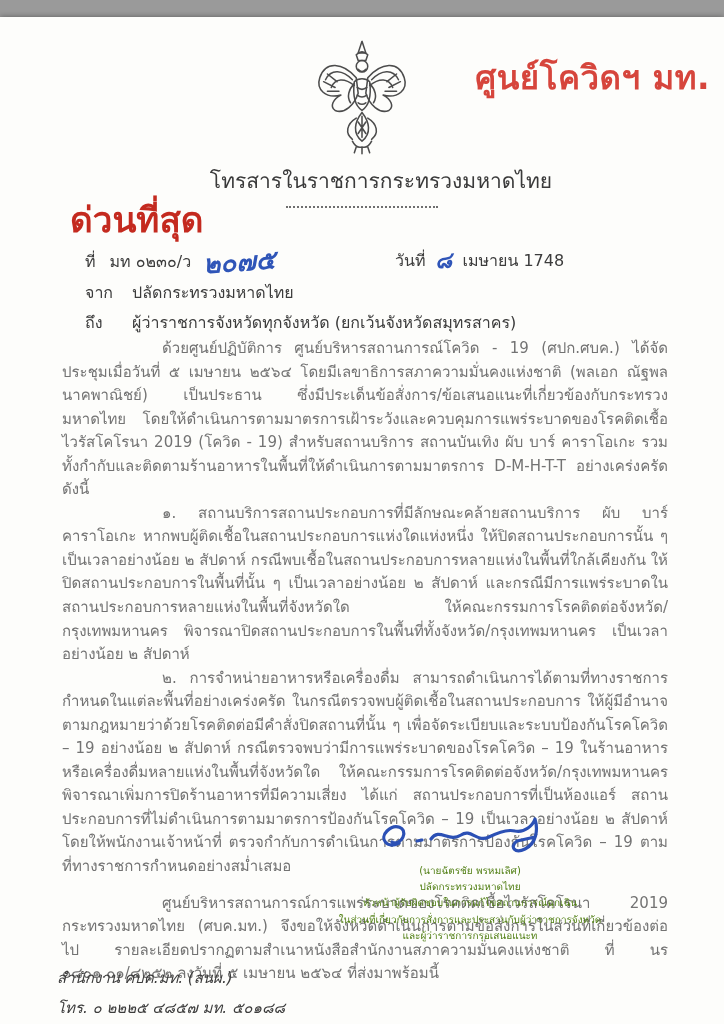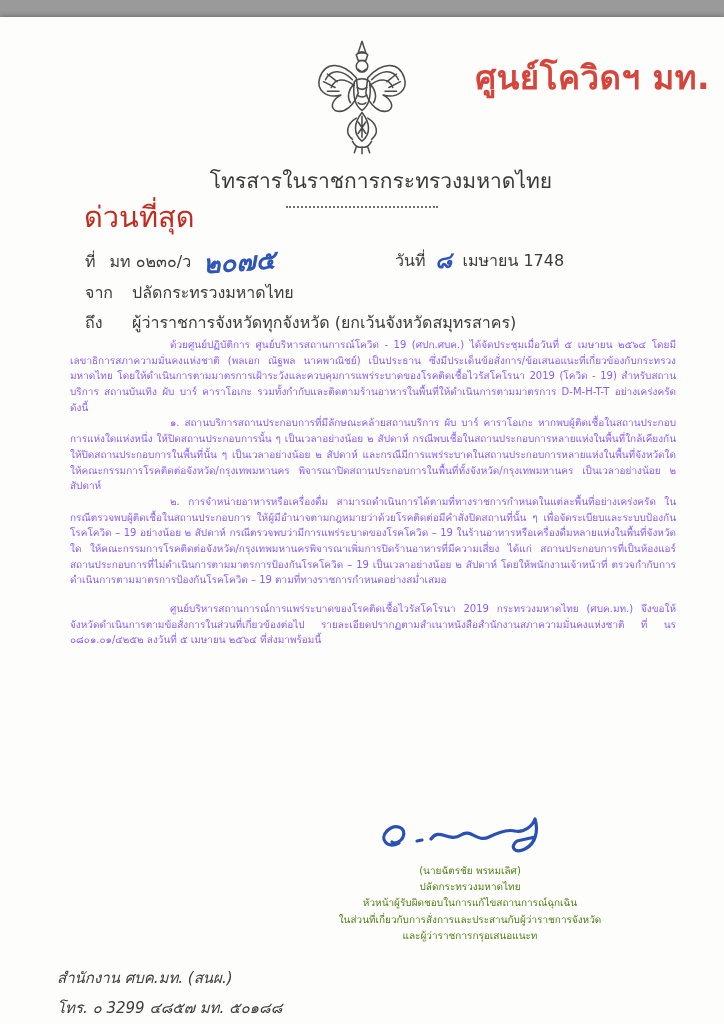--- a/index.html
+++ b/index.html
@@ -21,40 +21,40 @@
   }
   .doc-title{
     position:absolute;top:147px;left:0;width:100%;
     text-align:center;font-size:21px;color:#3a3a3a;font-weight:500;padding-left:19px;
   }
   .dotted-divider{
     position:absolute;top:189px;left:50%;transform:translateX(-50%);
     width:152px;height:0;border-bottom:2px dotted #6e6e6e;
   }
   .urgent{
-    position:absolute;top:186px;left:84px;
-    font-size:29px;font-weight:normal;color:#c42a1f;line-height:1;
+    position:absolute;top:186px;left:70px;
+    font-size:35px;font-weight:bold;color:#c42a1f;line-height:1;
   }
   .ref-row{position:absolute;top:224px;left:85px;right:55px;font-size:16px;height:36px;}
   .ref-label{margin-right:14px;}
   .hand{
     color:#2f55b8;font-style:italic;font-weight:bold;
     display:inline-block;transform:rotate(-4deg);
   }
   .hand-ref{font-size:26px;margin-left:12px;vertical-align:-4px;}
   .date-part{position:absolute;left:310px;top:2px;white-space:nowrap;}
   .hand-day{font-size:22px;margin:0 10px;vertical-align:-2px;}
   .addr-row{position:absolute;left:85px;font-size:16px;}
   .from-row{top:263px;}
   .to-row{top:293px;}
   .addr-label{display:inline-block;width:42px;}
   .body-block{
-    position:absolute;top:320px;left:70px;width:606px;
-    font-size:10px;line-height:1.57;text-align:justify;
-    color:#8b5cf6;
+    position:absolute;top:320px;left:62px;width:606px;
+    font-size:15px;line-height:1.57;text-align:justify;
+    color:#737373;
   }
   .body-block p{margin:0;text-indent:100px;}
   .body-block p.closing{margin-top:13px;}
   .signature-block{
     position:absolute;top:792px;right:28px;width:452px;
     text-align:center;font-size:10px;line-height:1.62;color:#4d7c0f;
   }
   .sig-scribble{display:block;margin:0 auto 2px auto;}
   .footer{
     position:absolute;left:57px;top:946px;
@@ -138,16 +138,16 @@
     </svg>
     <div>(นายฉัตรชัย พรหมเลิศ)</div>
     <div>ปลัดกระทรวงมหาดไทย</div>
     <div>หัวหน้าผู้รับผิดชอบในการแก้ไขสถานการณ์ฉุกเฉิน</div>
     <div>ในส่วนที่เกี่ยวกับการสั่งการและประสานกับผู้ว่าราชการจังหวัด</div>
     <div>และผู้ว่าราชการกรุอเสนอแนะท</div>
   </div>
 
   <div class="footer">
     <div>สำนักงาน ศบค.มท. (สนผ.)</div>
-    <div>โทร. ๐ 3299 ๔๘๕๗ มท. ๕๐๑๘๘</div>
+    <div>โทร. ๐ ๒๒๒๕ ๔๘๕๗ มท. ๕๐๑๘๘</div>
   </div>
 
 </div>
 
 </body></html>

